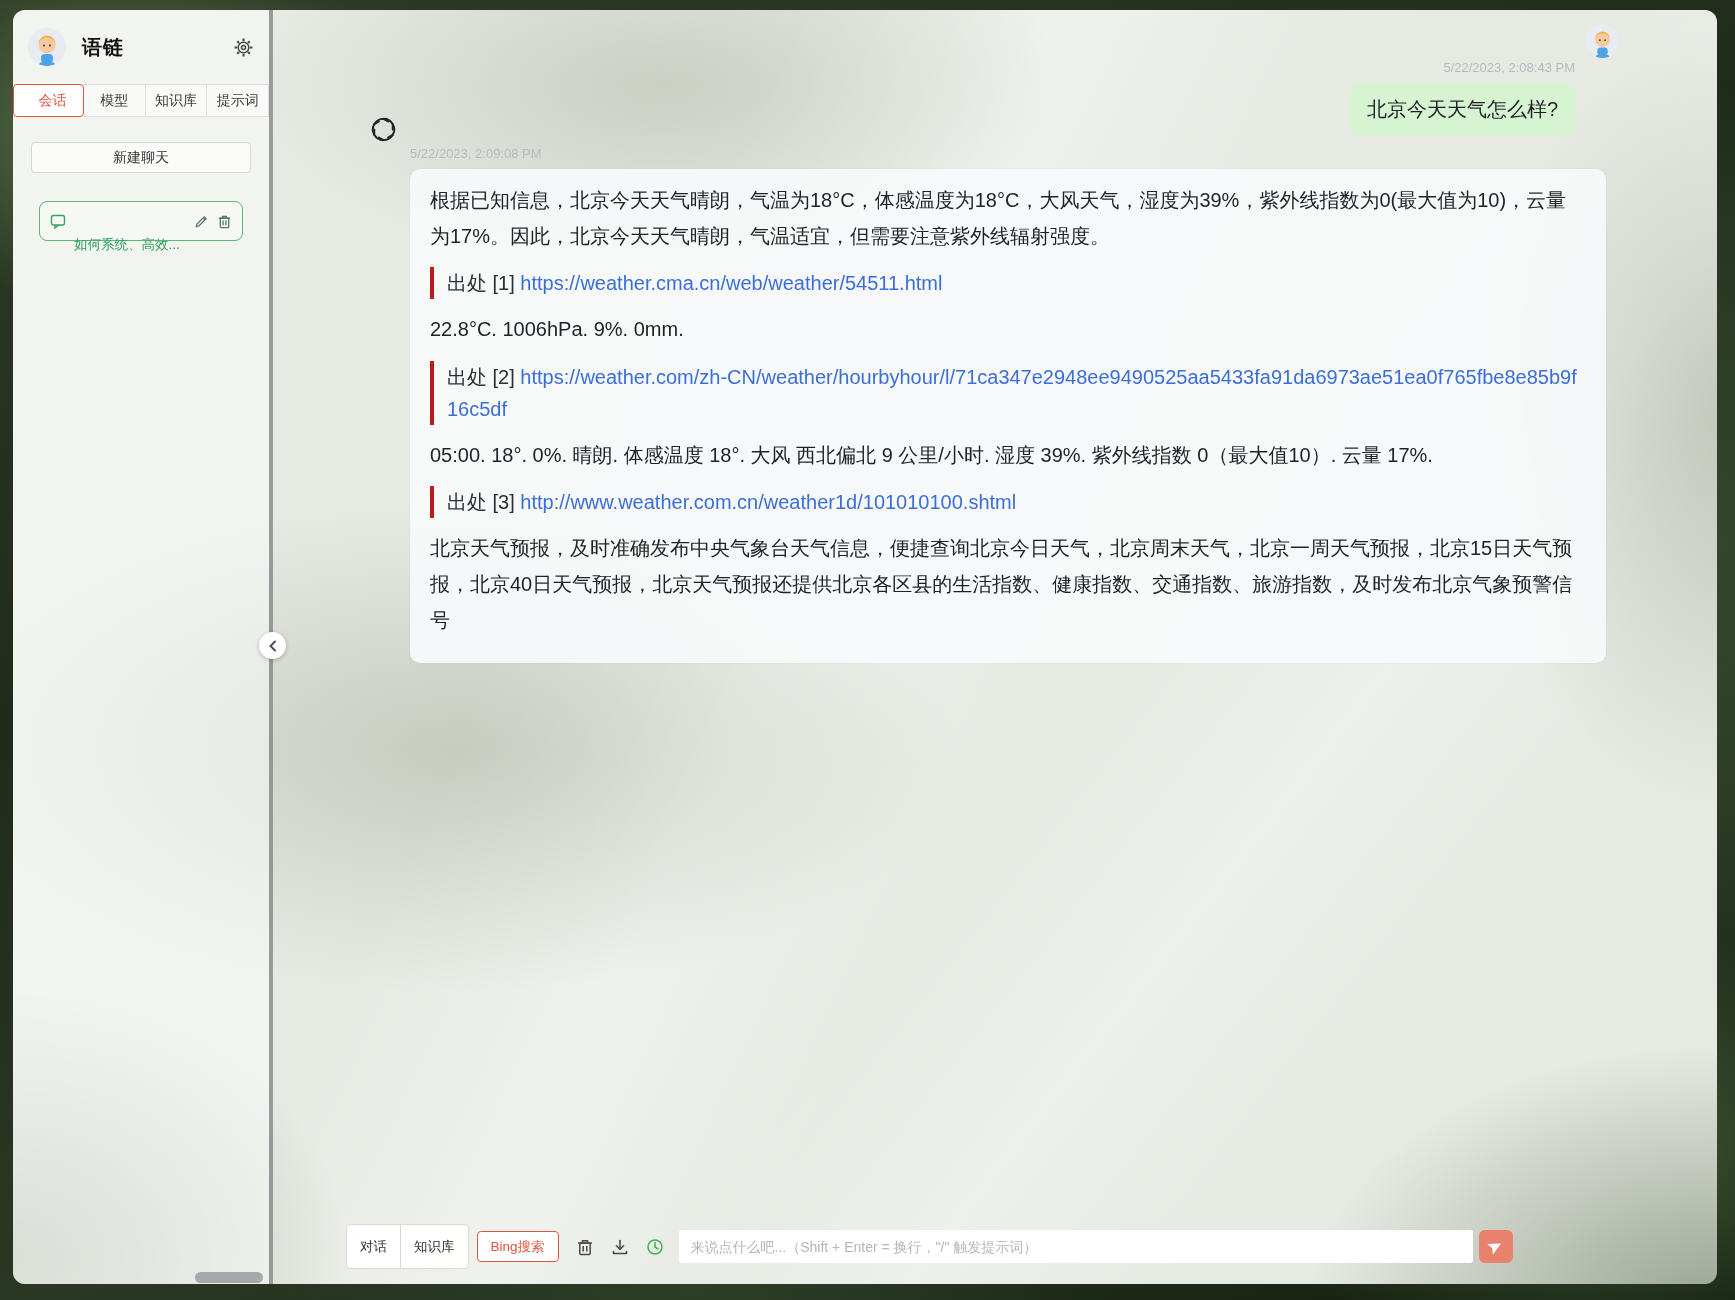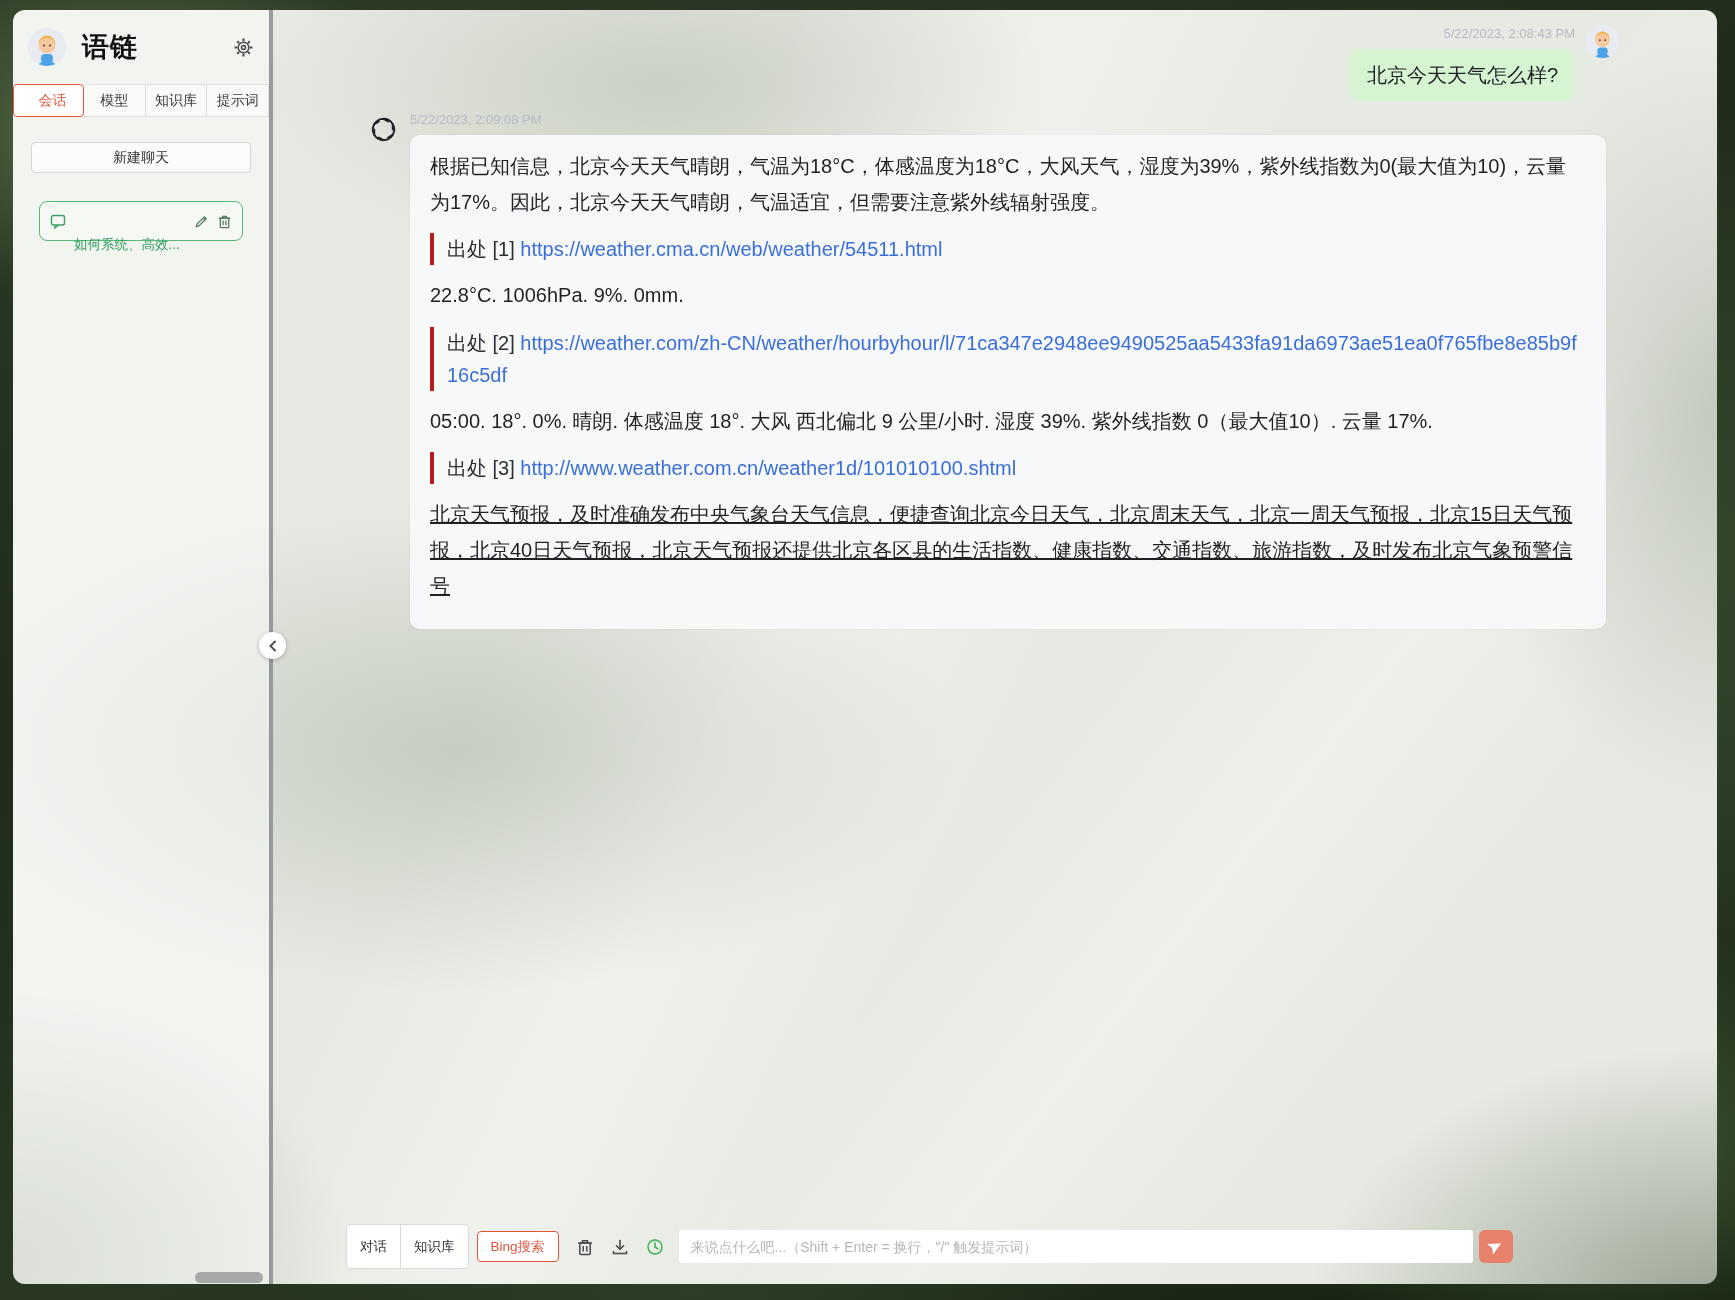--- a/index.html
+++ b/index.html
@@ -33,21 +33,21 @@
   .sidebar {
     position:absolute; left:0; top:0; width:256px; height:100%;
     background:rgba(250,251,249,0.55);
     padding:16px 0 0 0;
   }
   .sb-header { display:flex; align-items:center; padding:2px 16px 0 15px; }
   .avatar {
     width:38px; height:38px; border-radius:50%; background:#e9ebf2;
     display:inline-flex; align-items:center; justify-content:center; overflow:hidden; flex:none;
   }
-  .app-title { font-size:27px; font-weight:bold; color:#111; margin-left:16px; letter-spacing:1px; }
+  .app-title { font-size:20px; font-weight:bold; color:#111; margin-left:16px; letter-spacing:1px; }
   .gear-btn { margin-left:auto; cursor:pointer; display:flex; }
   .tabs { display:flex; margin-top:18px; }
   .tab {
     flex:1; height:33px; display:flex; align-items:center; justify-content:center;
     font-size:14px; color:#3a3a3a; background:rgba(255,255,255,0.55);
     border:1px solid #dedede; border-left-width:0; cursor:pointer; white-space:nowrap;
   }
   .tab:first-child { border-left-width:1px;padding-left:8px; }
   .tab.active {
     background:#ffffff; border:1px solid var(--accent-red); color:var(--accent-red);
@@ -77,39 +77,39 @@
   
   .divider { position:absolute; left:256px; top:0; width:4px; height:100%; background:rgba(136,141,144,0.85); cursor:col-resize; }
   .collapse {
     position:absolute; left:246px; top:622px; width:27px; height:27px; border-radius:50%;
     background:#fff; box-shadow:0 1px 4px rgba(0,0,0,0.25);
     display:flex; align-items:center; justify-content:center; cursor:pointer; z-index:5;
   }
 
   
   .main { position:absolute; left:260px; top:0; right:0; bottom:0; }
-  .timestamp { font-size:13px; color:#b6bbc2; height:18px; line-height:18px; white-space:nowrap; }
+  .timestamp { font-size:13px; color:#b6bbc2; height:18px; line-height:18px; white-space:nowrap;margin-top:34px; }
   .msg-col { display:flex; flex-direction:column; }
   .msg-col.right { align-items:flex-end; }
 
   .user-row { position:absolute; top:15px; right:98px; display:flex; gap:11px; align-items:flex-start; }
   .avatar.small { width:33px; height:33px; }
   .bubble { border-radius:10px; font-size:20px; color:#1f2125; }
   .bubble.user { margin-top:6px; background:#d6f3d2; padding:12px 17px; line-height:1.4; }
 
   .ai-row { position:absolute; top:101px; left:97px; display:flex; gap:13px; align-items:flex-start; }
   .ai-logo { margin-top:5px; flex:none; }
   .bubble.ai {
     margin-top:6px; width:1196px; background:rgba(247,248,249,0.97);
     padding:14px 20px 16px 20px; line-height:1.78;
     box-shadow:0 0 0 1px rgba(0,0,0,0.02);
   }
   .bubble.ai p { margin:13px 0; }
   .bubble.ai p:first-child { margin-top:0; }
-  .bubble.ai p:last-child { margin-bottom:9px;text-decoration:underline; }
+  .bubble.ai p:last-child { margin-bottom:9px; }
   .quote {
     border-left:4px solid #b91c1c; padding-left:13px; margin:13px 0; line-height:1.6;
     color:#2b2e33;
   }
   .quote a { color:var(--link-blue); text-decoration:none; word-break:break-all; }
 
   
   .toolbar {
     position:absolute; left:73px; bottom:21px; height:33px;
     display:flex; align-items:center;

